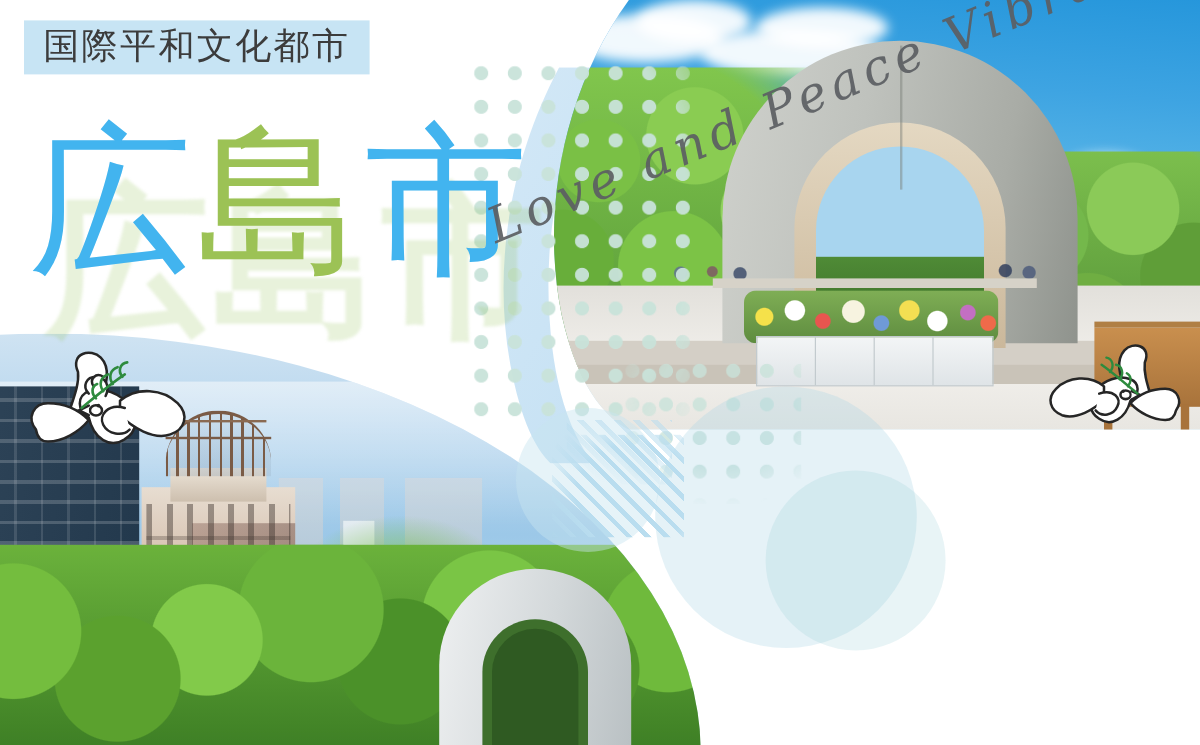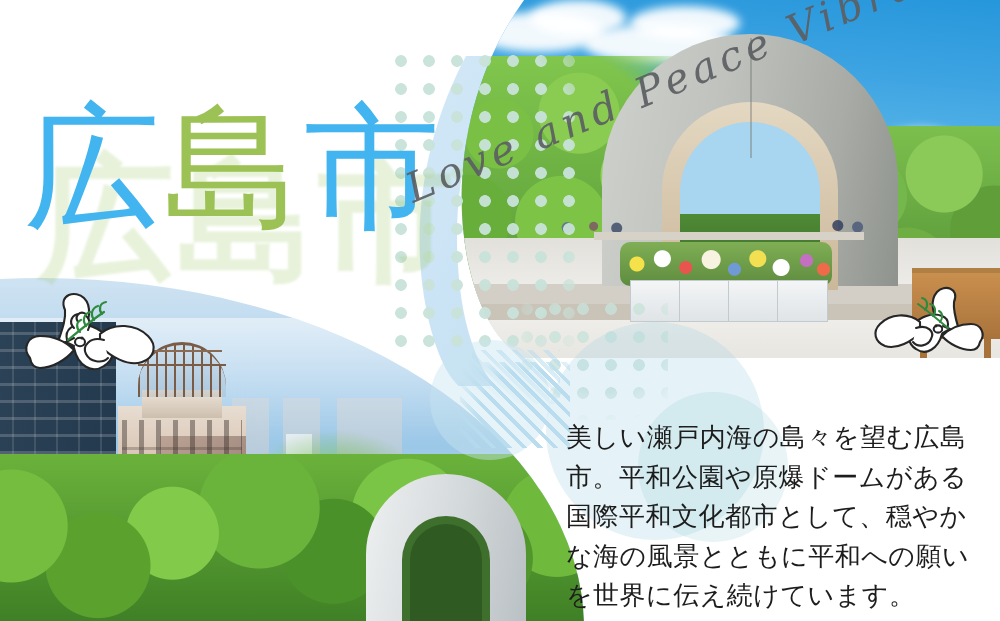--- a/index.html
+++ b/index.html
@@ -424,22 +424,22 @@
     <g stroke="#2e8b3e" stroke-width="2" fill="none" stroke-linecap="round">
       <path d="M40 44 C 50 36, 60 27, 70 20"></path>
       <path d="M55 32 C 51 27, 53 21, 58 20"></path>
       <path d="M63 26 C 59 21, 61 15, 66 14"></path>
       <path d="M48 38 C 45 34, 45 29, 49 27"></path>
     </g>
   </svg>
 
   <div id="city-watermark">広島市</div>
 
+  <div id="kicker">国際平和文化都市</div>
 
   <div id="city-title">
     <span class="c-blue">広</span><span class="c-green">島</span><span class="c-blue">市</span>
   </div>
 
   <div id="script">Love and Peace Vibration</div>
 
-  <p id="lead">美しい瀬戸内海の島々を望む広島市。平和公園や原爆ドームがある国際平和文化都市として、穏やかな海の風景とともに平和への願いを世界に伝え続けています。</p>
 
 </div>
 
 </body></html>

